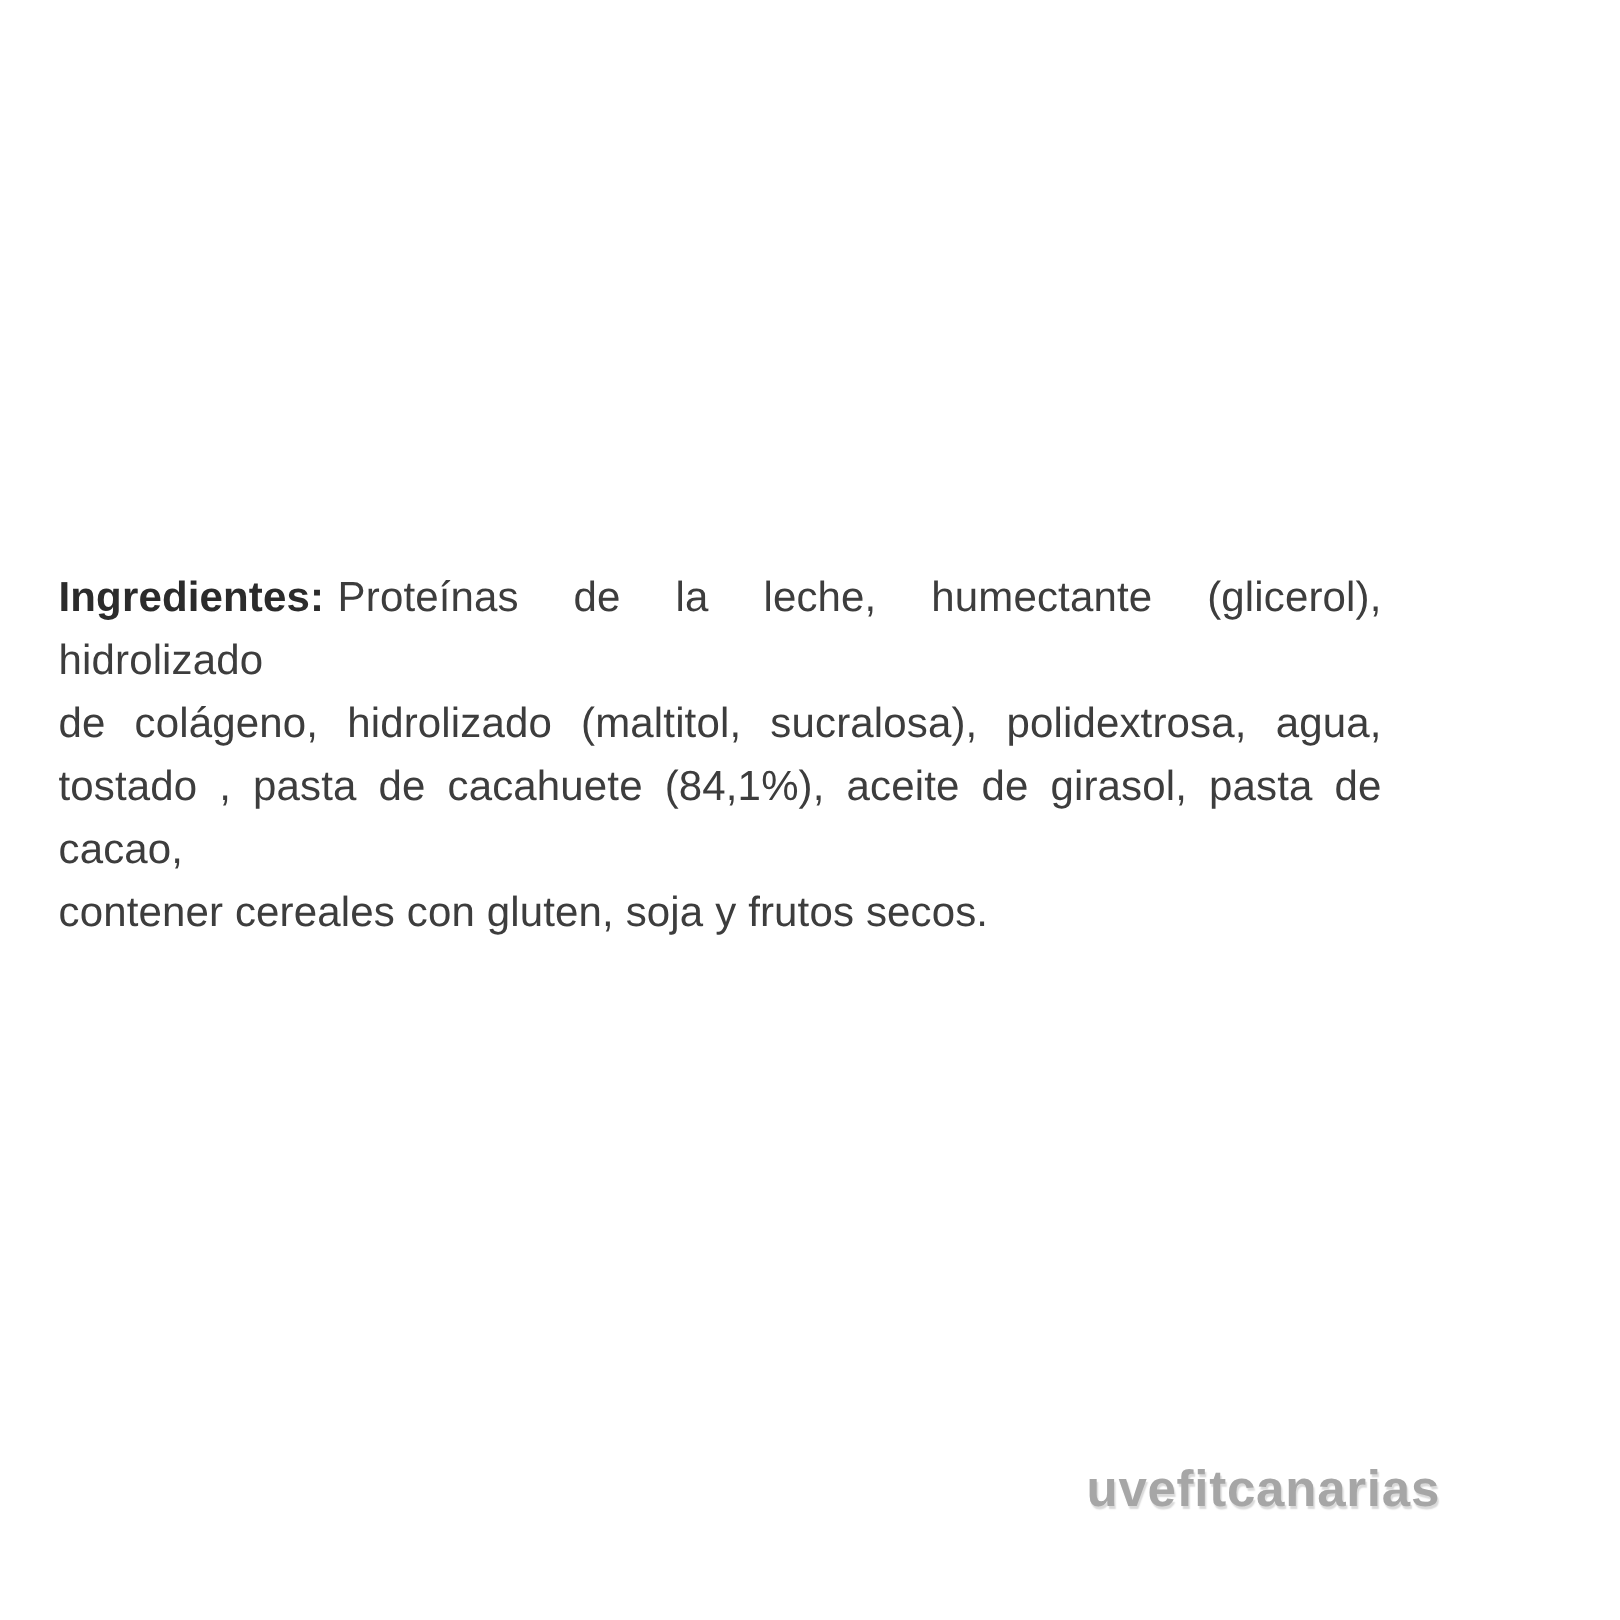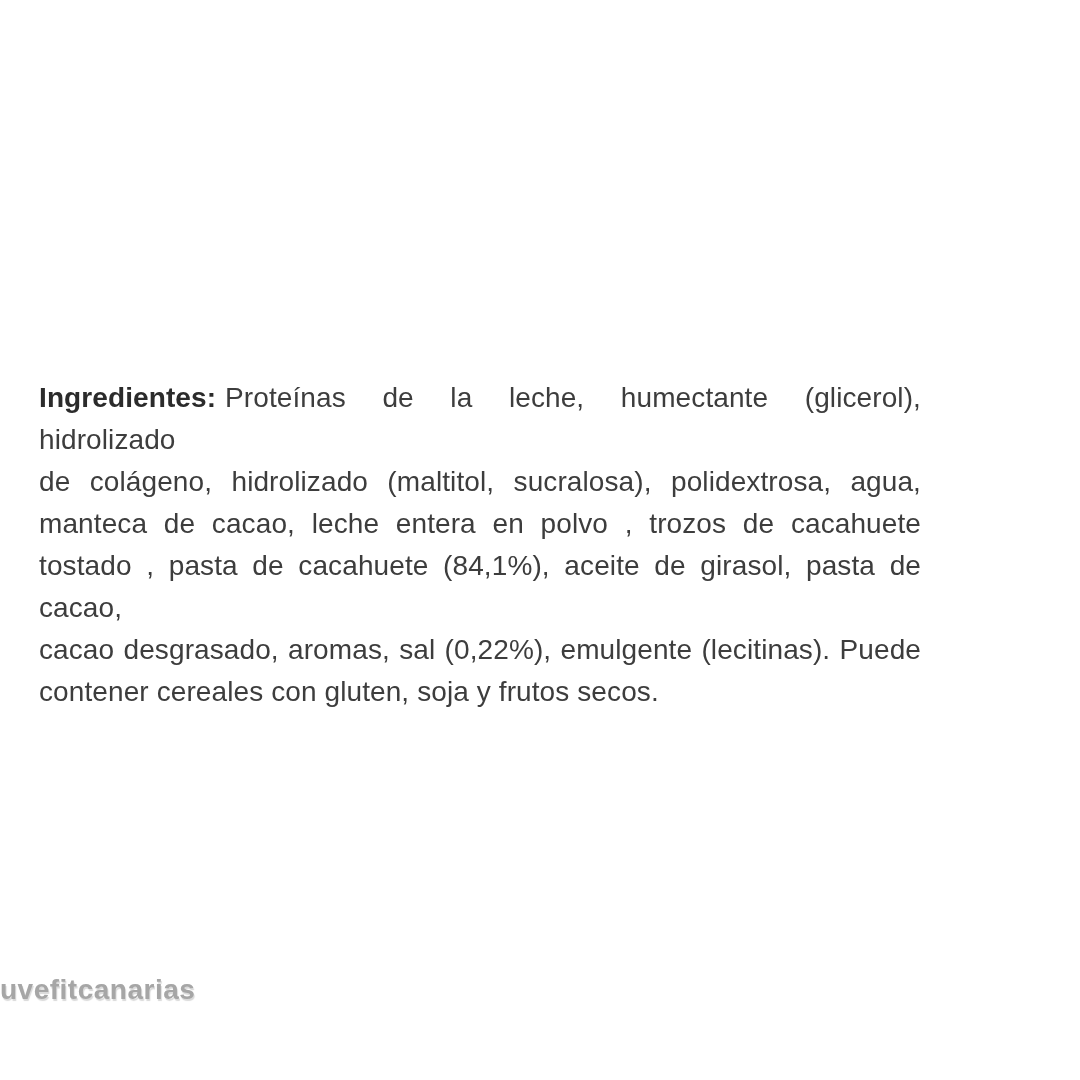--- a/index.html
+++ b/index.html
@@ -36,40 +36,38 @@
   .ingredients .label {
     font-weight: 700;
     color: #2b2b2b;
     margin-right: 0.32em;
   }
   .watermark {
     position: absolute;
     left: 0;
     right: 0;
     top: 976px;
-    text-align: left;
-    font-size: 28px;
+    text-align: right;
+    font-size: 34px;
     line-height: 1;
     font-weight: 700;
     color: #a6a6a6;
     text-shadow: 1px 2px 1px #d9d9d9;
     letter-spacing: 0.5px;
   }
 </style>
 </head>
 <body>
 
 <div class="canvas">
 
   <div class="ingredients">
     <div class="line">
       <span class="label">Ingredientes:</span><span>Proteínas de la leche, humectante (glicerol), hidrolizado</span>
     </div>
     <div class="line">de colágeno, hidrolizado (maltitol, sucralosa), polidextrosa, agua,</div>
-    <div class="line">manteca de cacao, leche entera en polvo , trozos de cacahuete</div>
     <div class="line">tostado , pasta de cacahuete (84,1%), aceite de girasol, pasta de cacao,</div>
-    <div class="line">cacao desgrasado, aromas, sal (0,22%), emulgente (lecitinas). Puede</div>
     <div class="line last">contener cereales con gluten, soja y frutos secos.</div>
   </div>
 
   <div class="watermark">uvefitcanarias</div>
 
 </div>
 
 </body></html>

